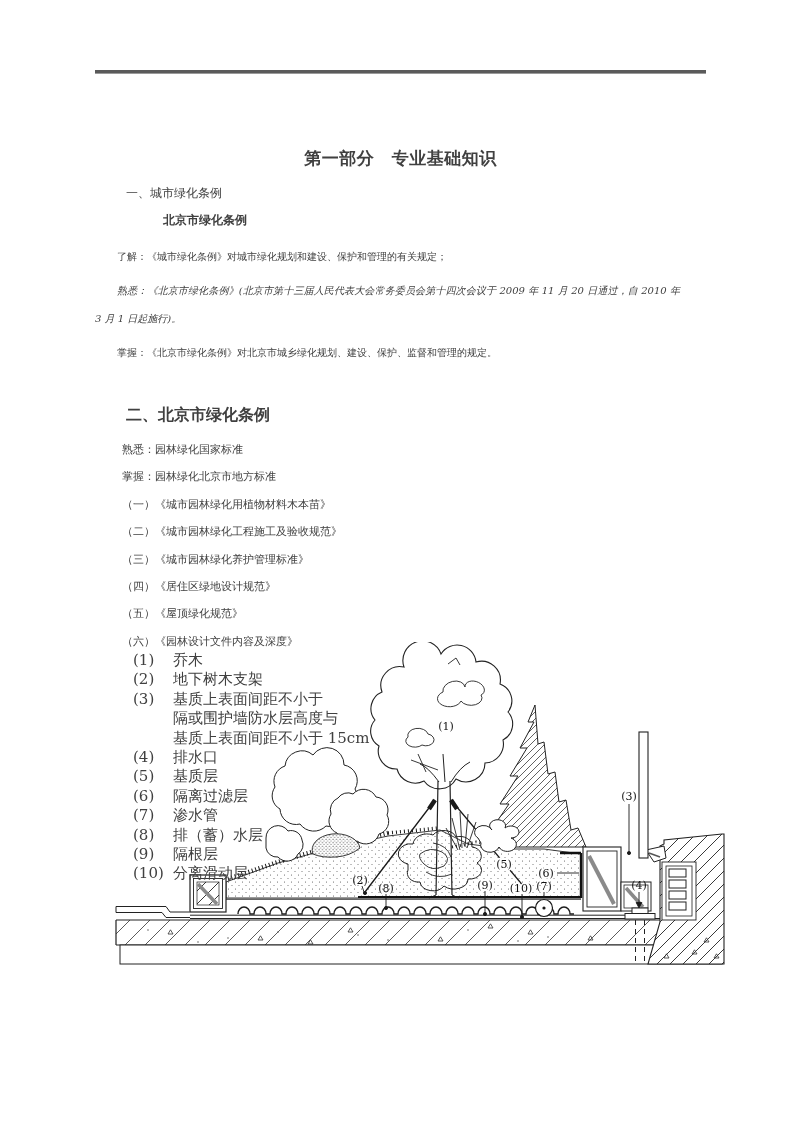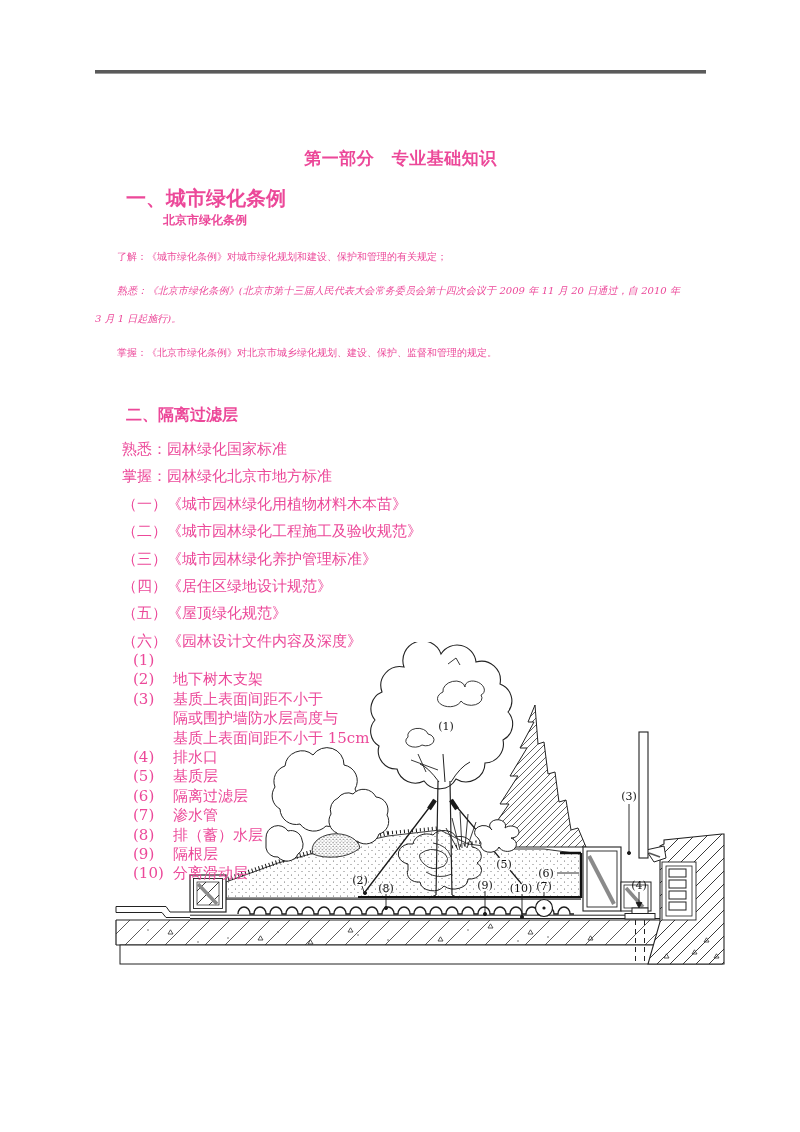--- a/index.html
+++ b/index.html
@@ -1,25 +1,25 @@
 <!DOCTYPE html>
 <html><head>
 <meta charset="utf-8">
 <style>
   html,body{margin:0;padding:0;background:#fff;}
   .page{position:relative;width:800px;height:1132px;background:#fff;overflow:hidden;
-        font-family:"DejaVu Serif","Liberation Serif",serif;color:#ec4899;}
+        font-family:"DejaVu Serif","Liberation Serif",serif;color:#404040;}
   .rule{position:absolute;left:95px;top:70px;width:611px;height:3px;background:#5a5a5a;border-bottom:1px solid #9a9a9a;}
   .title{position:absolute;left:95px;top:147px;width:611px;text-align:center;font-size:17px;font-weight:bold;letter-spacing:.5px;}
-  .h1a{position:absolute;left:126px;top:185px;font-size:20px;font-weight:bold;}
+  .h1a{position:absolute;left:126px;top:185px;font-size:12px;font-weight:normal;}
   .h1b{position:absolute;left:163px;top:212px;font-size:12px;font-weight:bold;}
   .para{position:absolute;left:95px;width:585px;font-size:10px;line-height:27.5px;text-indent:2.2em;text-align:justify;}
   #p1{top:243px;} #p2{top:277px;font-style:italic;} #p3{top:339px;}
   .h2a{position:absolute;left:126px;top:405px;font-size:16px;font-weight:bold;}
-  .list{position:absolute;left:122px;top:436px;font-size:15px;line-height:27.4px;}
+  .list{position:absolute;left:122px;top:436px;font-size:11px;line-height:27.4px;}
   .legend{position:absolute;left:133px;top:651px;width:300px;font-size:15px;line-height:19.4px;}
   .lg-row{display:flex;}
   .lg-num{width:40px;flex:none;}
   .lg-txt{flex:1;}
   .lg-line{display:block;}
   .svgwrap{position:absolute;left:108px;top:642px;width:640px;height:330px;}
   svg text{font-family:"DejaVu Serif","Liberation Serif",serif;font-size:11px;fill:#111;}
   svg text.halo{stroke:#fff;stroke-width:3px;paint-order:stroke;}
 </style>
 </head>
@@ -30,21 +30,21 @@
   <div class="rule"></div>
 
   <div class="title">第一部分　专业基础知识</div>
   <div class="h1a">一、城市绿化条例</div>
   <div class="h1b">北京市绿化条例</div>
 
   <div class="para" id="p1">了解：《城市绿化条例》对城市绿化规划和建设、保护和管理的有关规定；</div>
   <div class="para" id="p2">熟悉：《北京市绿化条例》(北京市第十三届人民代表大会常务委员会第十四次会议于 2009 年 11 月 20 日通过，自 2010 年 3 月 1 日起施行)。</div>
   <div class="para" id="p3">掌握：《北京市绿化条例》对北京市城乡绿化规划、建设、保护、监督和管理的规定。</div>
 
-  <div class="h2a">二、隔离过滤层</div>
+  <div class="h2a">二、北京市绿化条例</div>
 
   <div class="list">
     <div>熟悉：园林绿化国家标准</div>
     <div>掌握：园林绿化北京市地方标准</div>
     <div>（一）《城市园林绿化用植物材料木本苗》</div>
     <div>（二）《城市园林绿化工程施工及验收规范》</div>
     <div>（三）《城市园林绿化养护管理标准》</div>
     <div>（四）《居住区绿地设计规范》</div>
     <div>（五）《屋顶绿化规范》</div>
     <div>（六）《园林设计文件内容及深度》</div>
@@ -243,20 +243,23 @@
         <text x="278" y="250">(8)</text>
         <text class="halo" x="377" y="247">(9)</text>
         <text class="halo" x="413" y="250">(10)</text>
       </g>
     </svg>
   </div>
 
   <div class="legend">
     <div class="lg-row">
       <span class="lg-num">(1)</span>
+      <span class="lg-txt">
+          <span class="lg-line">乔木</span>
+        </span>
     </div>
     <div class="lg-row">
       <span class="lg-num">(2)</span>
       <span class="lg-txt">
           <span class="lg-line">地下树木支架</span>
         </span>
     </div>
     <div class="lg-row">
       <span class="lg-num">(3)</span>
       <span class="lg-txt">

